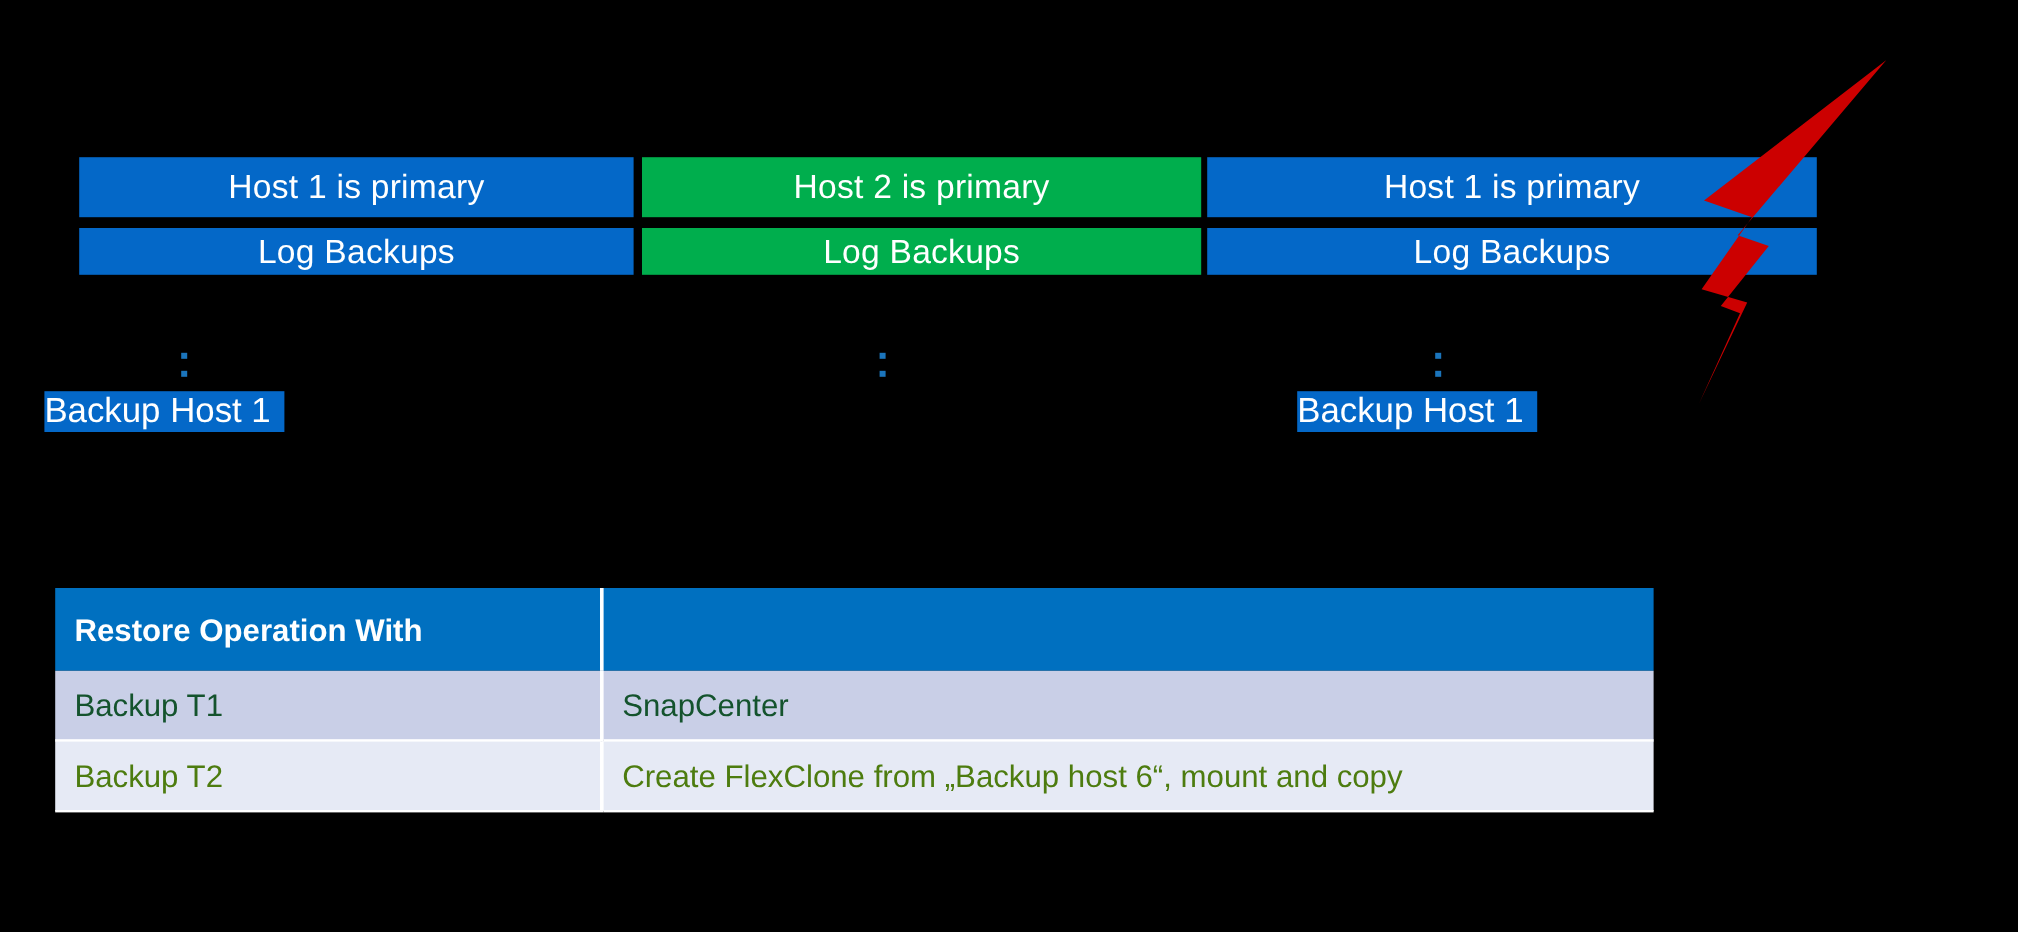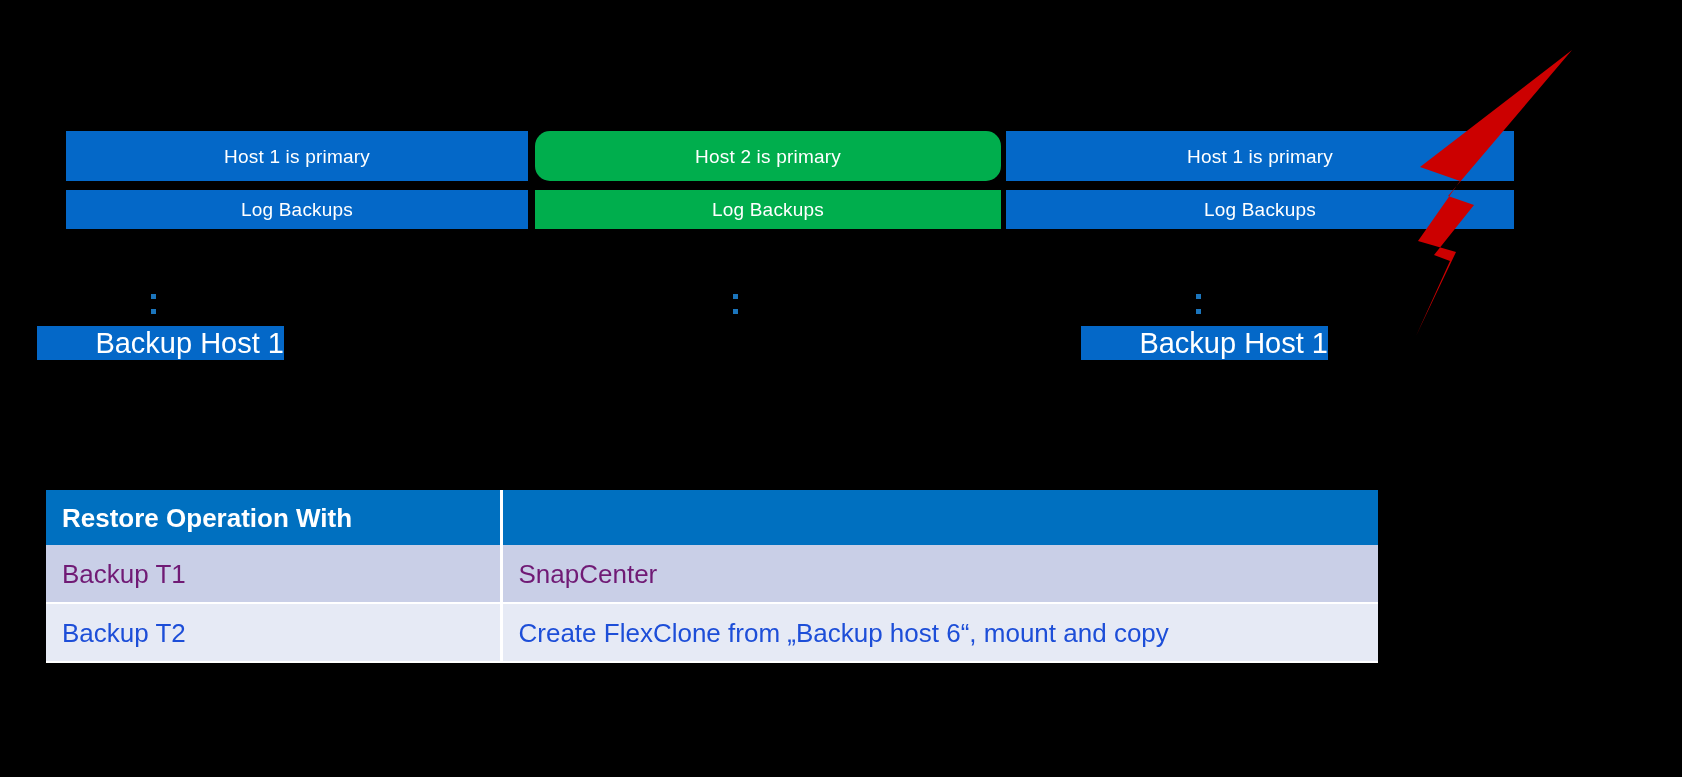--- a/index.html
+++ b/index.html
@@ -8,31 +8,31 @@
     width:1682px;height:777px;position:relative;overflow:hidden;
     font-family:"Liberation Sans", sans-serif;
     background:#000000;
   }
   .stage{position:absolute;left:0;top:0;width:1682px;height:777px;}
 
   
   .bar{
     position:absolute;
     color:#ffffff;
-    font-size:19px;
+    font-size:28px;
     line-height:1;
     display:flex;align-items:center;justify-content:center;
     letter-spacing:0.2px;
     white-space:nowrap;
   }
   .bar.blue{background:#0468C8;}
   .bar.green{background:#00AE4D;}
 
   .bar-r1-c1{left:66px;  top:131px; width:462px; height:50px;}
-  .bar-r1-c2{left:535px; top:131px; width:466px; height:50px;border-radius:15px;}
+  .bar-r1-c2{left:535px; top:131px; width:466px; height:50px;}
   .bar-r1-c3{left:1006px;top:131px; width:508px; height:50px;}
   .bar-r2-c1{left:66px;  top:190px; width:462px; height:39px;}
   .bar-r2-c2{left:535px; top:190px; width:466px; height:39px;}
   .bar-r2-c3{left:1006px;top:190px; width:508px; height:39px;}
 
   
   .bolt{position:absolute;left:1400px;top:40px;width:180px;height:300px;}
 
   
   .connector{
@@ -41,47 +41,47 @@
   .connector i{
     display:block;width:5px;height:5px;background:#1B75BC;margin-bottom:10px;
   }
   .conn-1{left:151px; top:294px;}
   .conn-2{left:733px; top:294px;}
   .conn-3{left:1196px;top:294px;}
 
   
   .hostlbl{
     position:absolute;height:34px;
-    display:flex;align-items:center;justify-content:flex-end;
-    color:#ffffff;font-size:29px;line-height:1;white-space:nowrap;padding-left:47px;
+    display:flex;align-items:center;justify-content:flex-start;
+    color:#ffffff;font-size:29px;line-height:1;white-space:nowrap;
   }
   .hostlbl.blue{background:#0468C8;}
   .hostlbl.green{background:#00AE4D;}
   .host-1{left:37px;  top:326px; width:200px;}
   .host-2{left:617px; top:326px; width:202px;}
   .host-3{left:1081px;top:326px; width:200px;}
 
   
   .tbl{
     position:absolute;left:46px;top:490px;width:1332px;
     border-collapse:collapse;table-layout:fixed;
   }
   .tbl col.c1{width:455px;}
   .tbl col.c2{width:877px;}
   .tbl th,.tbl td{
     padding:0 16px;text-align:left;vertical-align:middle;
     font-size:26px;line-height:1;
   }
   .tbl thead th{
-    background:#0070C0;color:#ffffff;font-weight:bold;height:55px;
+    background:#0070C0;color:#ffffff;font-weight:bold;height:69px;
     font-size:26px;
   }
   .tbl thead th.h2{color:#0070C0;}
-  .tbl tbody tr.shade-a td{background:#C9CFE7;color:#701a75;}
-  .tbl tbody tr.shade-b td{background:#E6EAF5;color:#1d4ed8;}
+  .tbl tbody tr.shade-a td{background:#C9CFE7;color:#14532d;}
+  .tbl tbody tr.shade-b td{background:#E6EAF5;color:#4d7c0f;}
   .tbl tbody td{height:57px;}
   .tbl tbody td.col1{border-right:3px solid #FFFFFF;}
   .tbl thead th.h1{border-right:3px solid #FFFFFF;}
   .tbl tbody tr{border-bottom:2px solid #FFFFFF;}
 </style>
 </head>
 <body>
 
 <div class="stage">
 

